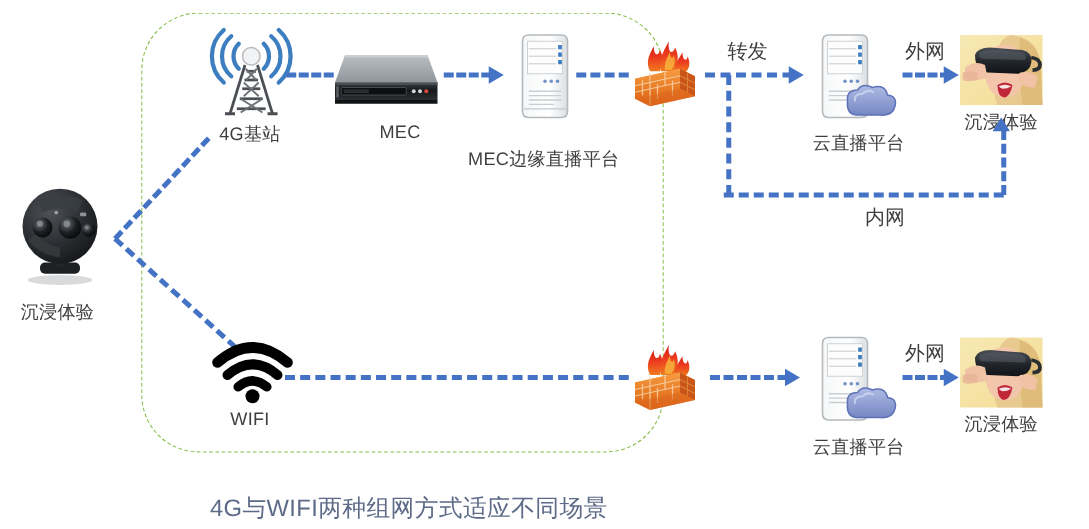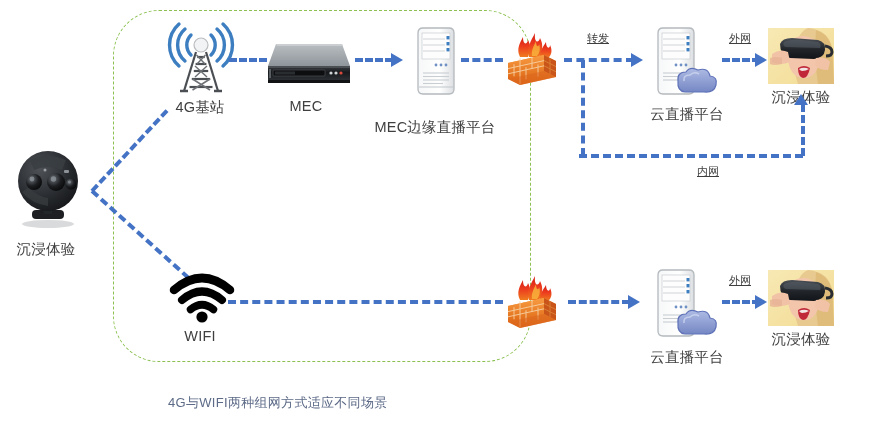--- a/index.html
+++ b/index.html
@@ -22,29 +22,28 @@
     position: absolute;
     font-size: 14.5px;
     color: #3f3f3f;
     white-space: nowrap;
     text-align: center;
     letter-spacing: 0.2px;
   }
   .label.center { transform: translateX(-50%); }
   .edge-label {
     position: absolute;
-    font-size: 11px;
+    font-size: 16px;
     color: #3f3f3f;
     white-space: nowrap;
     transform: translateX(-50%);
-    text-decoration: underline;
   }
   .caption {
     position: absolute;
-    font-size: 13px;
+    font-size: 19px;
     color: #5d6b88;
     white-space: nowrap;
     letter-spacing: 0.3px;
   }
   
   .zone {
     position: absolute;
     border: 1.6px dashed #8cc152;
     border-radius: 46px;
     box-sizing: border-box;
@@ -178,21 +177,21 @@
       <rect x="4" y="26" width="82" height="2" fill="#4a4f54"></rect>
       <rect x="9" y="30" width="52" height="6" rx="1" fill="#0d0e10" stroke="#55595d" stroke-width="0.6"></rect>
       <rect x="11" y="31.5" width="20" height="3" fill="#2a2d30"></rect>
       <circle cx="67" cy="33" r="1.6" fill="#cfd3d6"></circle>
       <circle cx="72" cy="33" r="1.6" fill="#cfd3d6"></circle>
       <circle cx="77" cy="33" r="1.6" fill="#d94a3d"></circle>
       <rect x="4" y="40" width="82" height="3" fill="#101214"></rect>
       <rect x="5" y="29" width="2" height="9" fill="#5a5f64"></rect>
     </svg>
   </div>
-  <div class="label center" style="left:306px; top:98px;">MEC</div>
+  <div class="label center" style="left:320px; top:98px;">MEC</div>
 
   <div class="dash-h" style="left:355px; top:58px; width:38px;"></div>
   <div class="arrow-r" style="left:391px; top:53px;"></div>
 
   <div class="node" style="left:412px; top:25px; width:48px; height:72px;">
     <svg width="48" height="72" viewBox="0 0 48 72">
       <defs>
         <linearGradient id="twrBody" x1="0" y1="0" x2="1" y2="0">
           <stop offset="0%" stop-color="#f6f7f8"></stop>
           <stop offset="60%" stop-color="#ffffff"></stop>

